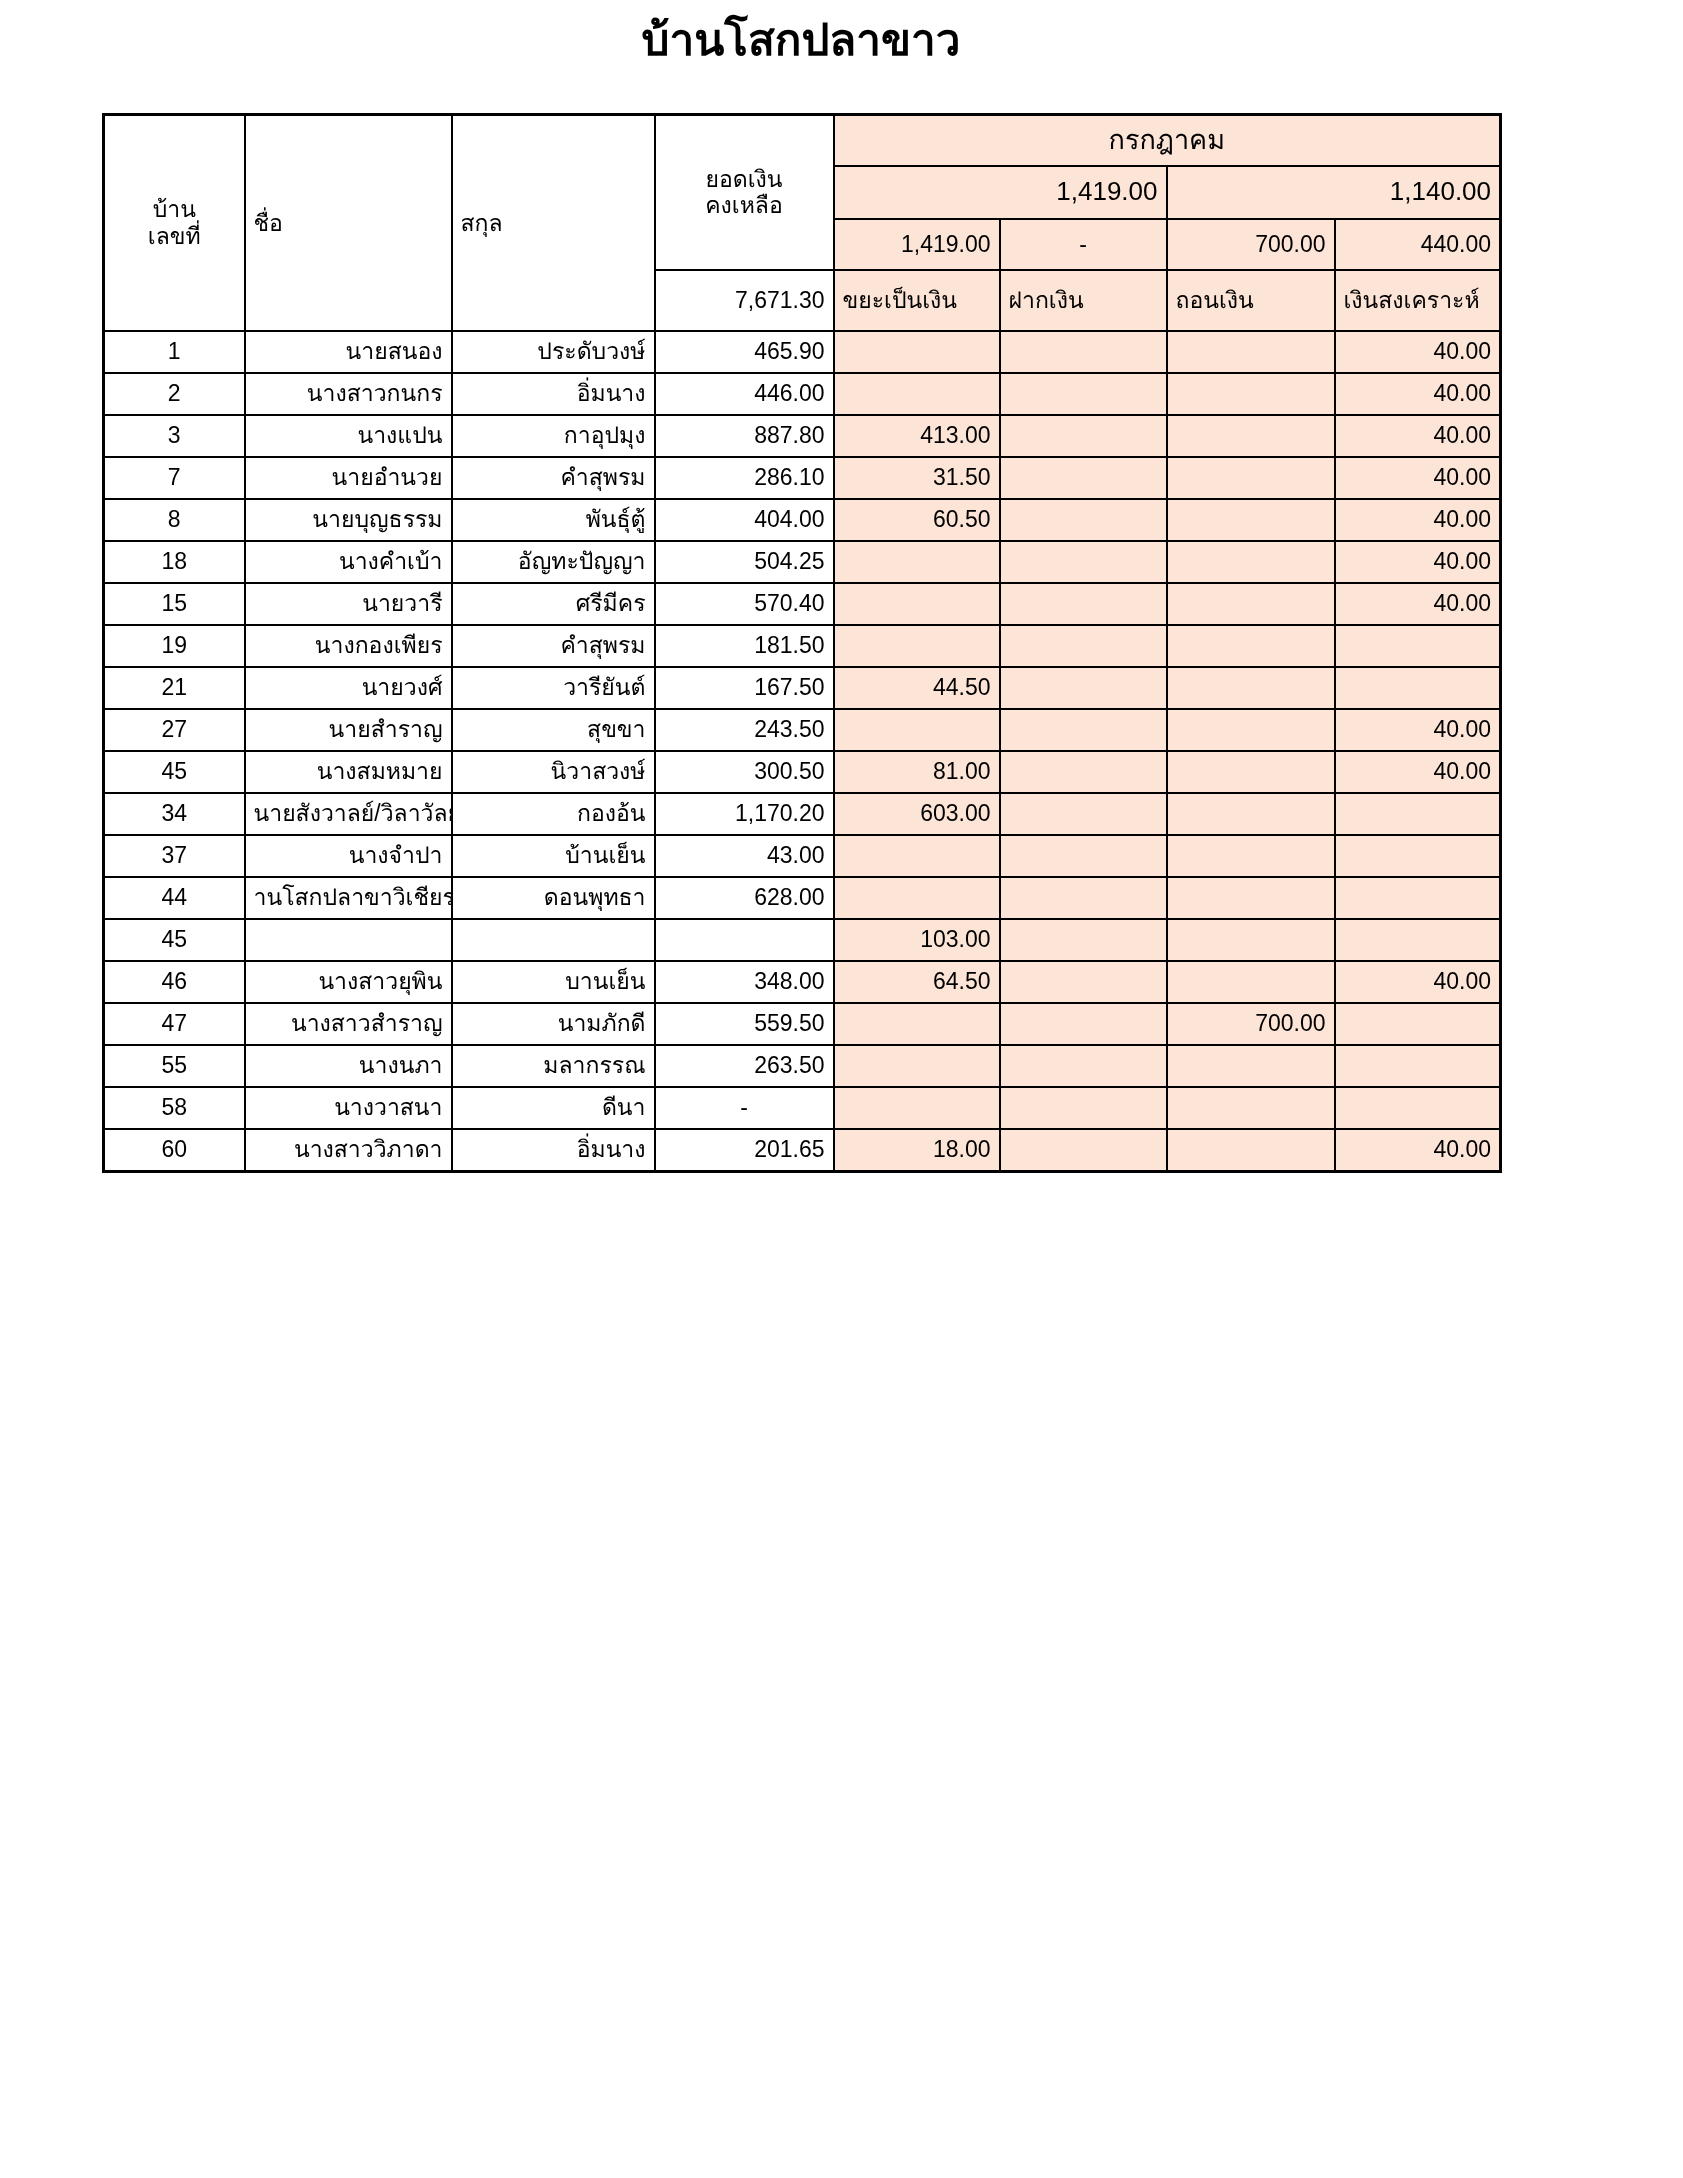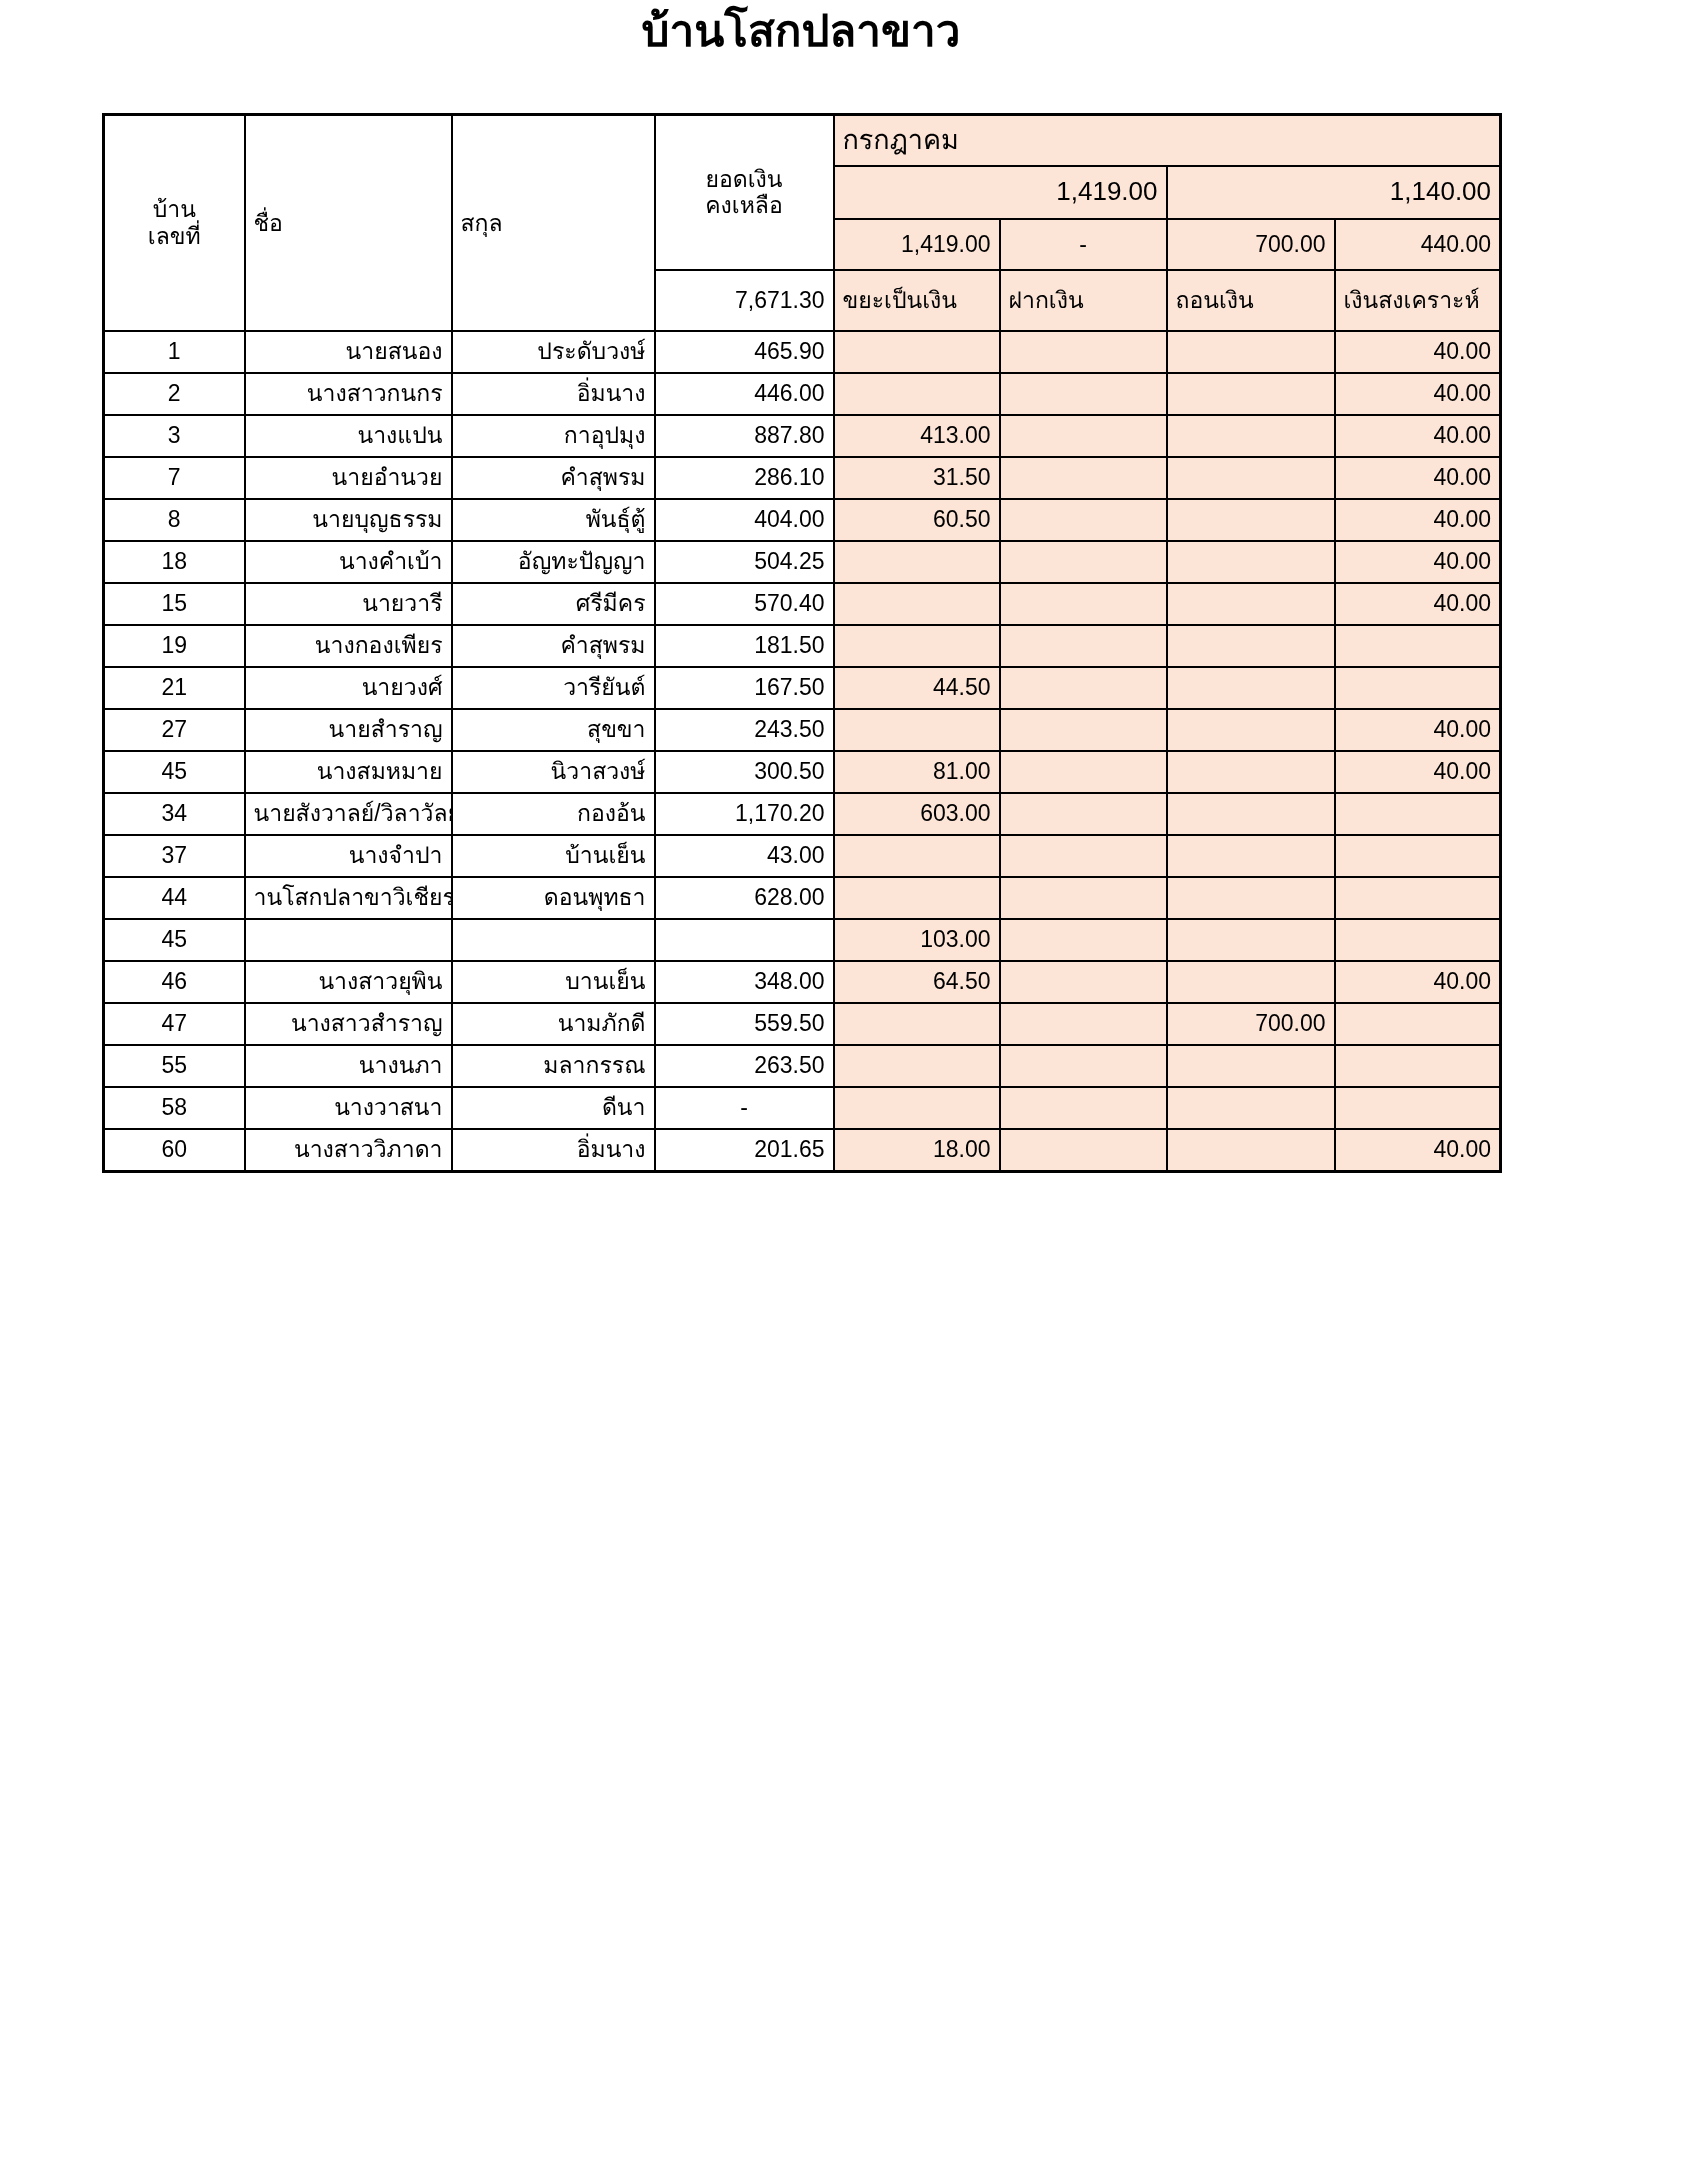--- a/index.html
+++ b/index.html
@@ -10,21 +10,21 @@
   }
   .page {
     position: relative;
     width: 1683px;
     height: 2178px;
     background: #ffffff;
     overflow: hidden;
   }
   .title {
     position: absolute;
-    top: 5px;
+    top: 14px;
     left: 102px;
     width: 1398px;
     margin: 0;
     text-align: center;
     font-size: 44px;
     font-weight: bold;
     color: #000000;
     line-height: 1.2;
   }
   table.grid {
@@ -49,21 +49,21 @@
   }
   .pink { background: #FCE4D6; }
   .white { background: #ffffff; }
 
   thead .r-month { height: 51px; }
   thead .r-subtotal { height: 53px; }
   thead .r-detail { height: 51px; }
   thead .r-labels { height: 61px; }
 
   .h-center { text-align: left; }
-  .h-month { text-align: left; font-size: 27px; }
+  .h-month { text-align: center; font-size: 27px; }
   .num { text-align: right; }
   .num-lg { text-align: right; font-size: 26px; }
   .dash { text-align: center; }
   .name { text-align: right; }
   .two-line span { display: block; }
   .label-cell { text-align: left; font-size: 23px; }
 
   tbody td { height: 40px; }
   tbody .c-no { text-align: center; }
 </style>

